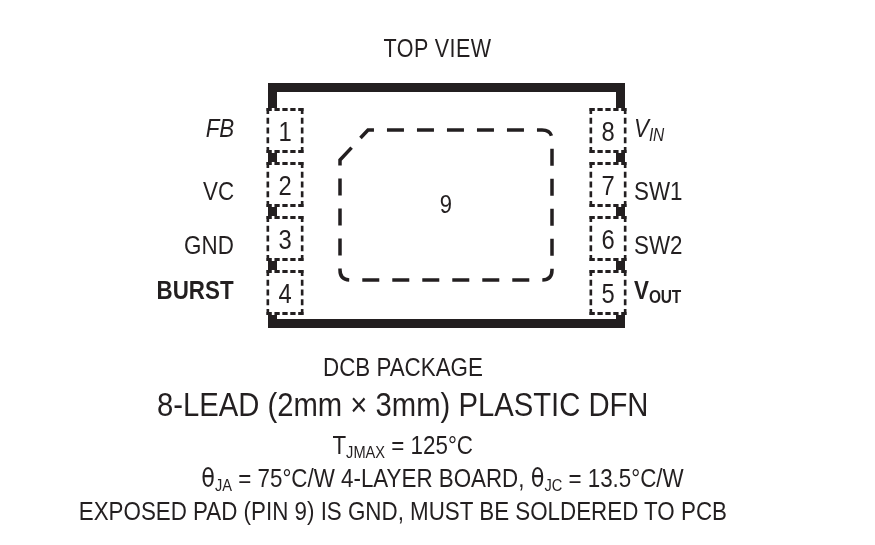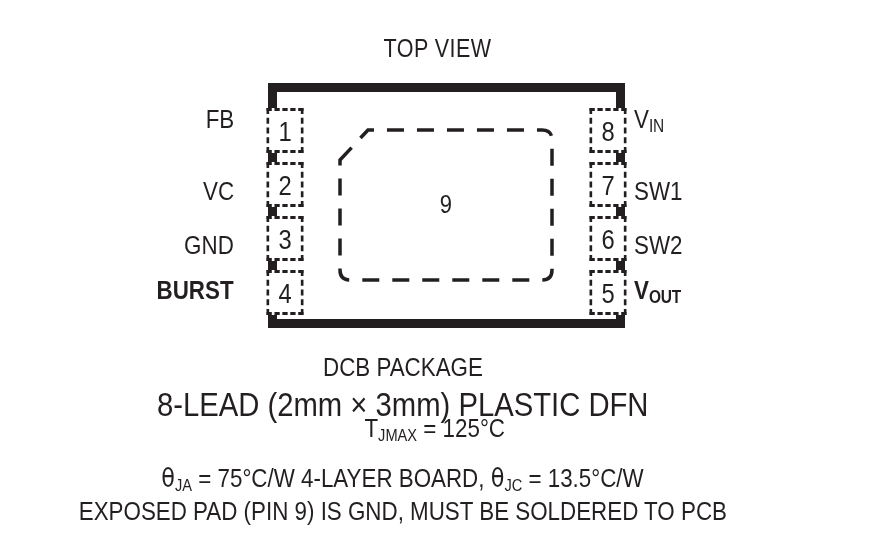--- a/index.html
+++ b/index.html
@@ -96,21 +96,21 @@
     position: absolute;
     font-size: 26px;
     white-space: nowrap;
     line-height: 26px;
   }
   .pin-label .stretch { display: inline-block; transform: scaleX(0.86); transform-origin: left center; }
   .pin-label.left  { right: 641px; text-align: right; }
   .pin-label.left .stretch { transform-origin: right center; }
   .pin-label.right { left: 634px; text-align: center; }
 
-  .lbl-row-1 { top: 106px; }
+  .lbl-row-1 { top: 115px; font-style: italic; }
   .lbl-row-2 { top: 178px; }
   .lbl-row-3 { top: 232px; }
   .lbl-row-4 { top: 277px; font-weight: bold; }
 
   .sub {
     font-size: 18px;
     vertical-align: baseline;
     position: relative;
     top: 4px;
     letter-spacing: -0.2px;
@@ -123,22 +123,22 @@
     width: 805px;
     text-align: center;
     white-space: nowrap;
   }
   .caption-line > span {
     display: inline-block;
     transform: scaleX(0.86);
   }
   #caption-package   { top: 352px; font-size: 26px; }
   #caption-leadinfo  { top: 385px; font-size: 34px; }
-  #caption-tjmax     { top: 413px; font-size: 26px; margin-left: 32px; }
-  #caption-theta     { top: 463px; font-size: 26px; }
+  #caption-tjmax     { top: 430px; font-size: 26px; }
+  #caption-theta     { top: 463px; font-size: 26px; margin-left: 40px; }
   #caption-exposed   { top: 496px; font-size: 26px; }
 
   .sub-sm {
     font-size: 17px;
     position: relative;
     top: 4px;
   }
   .theta { font-family: "DejaVu Sans", sans-serif; }
 </style>
 </head>

